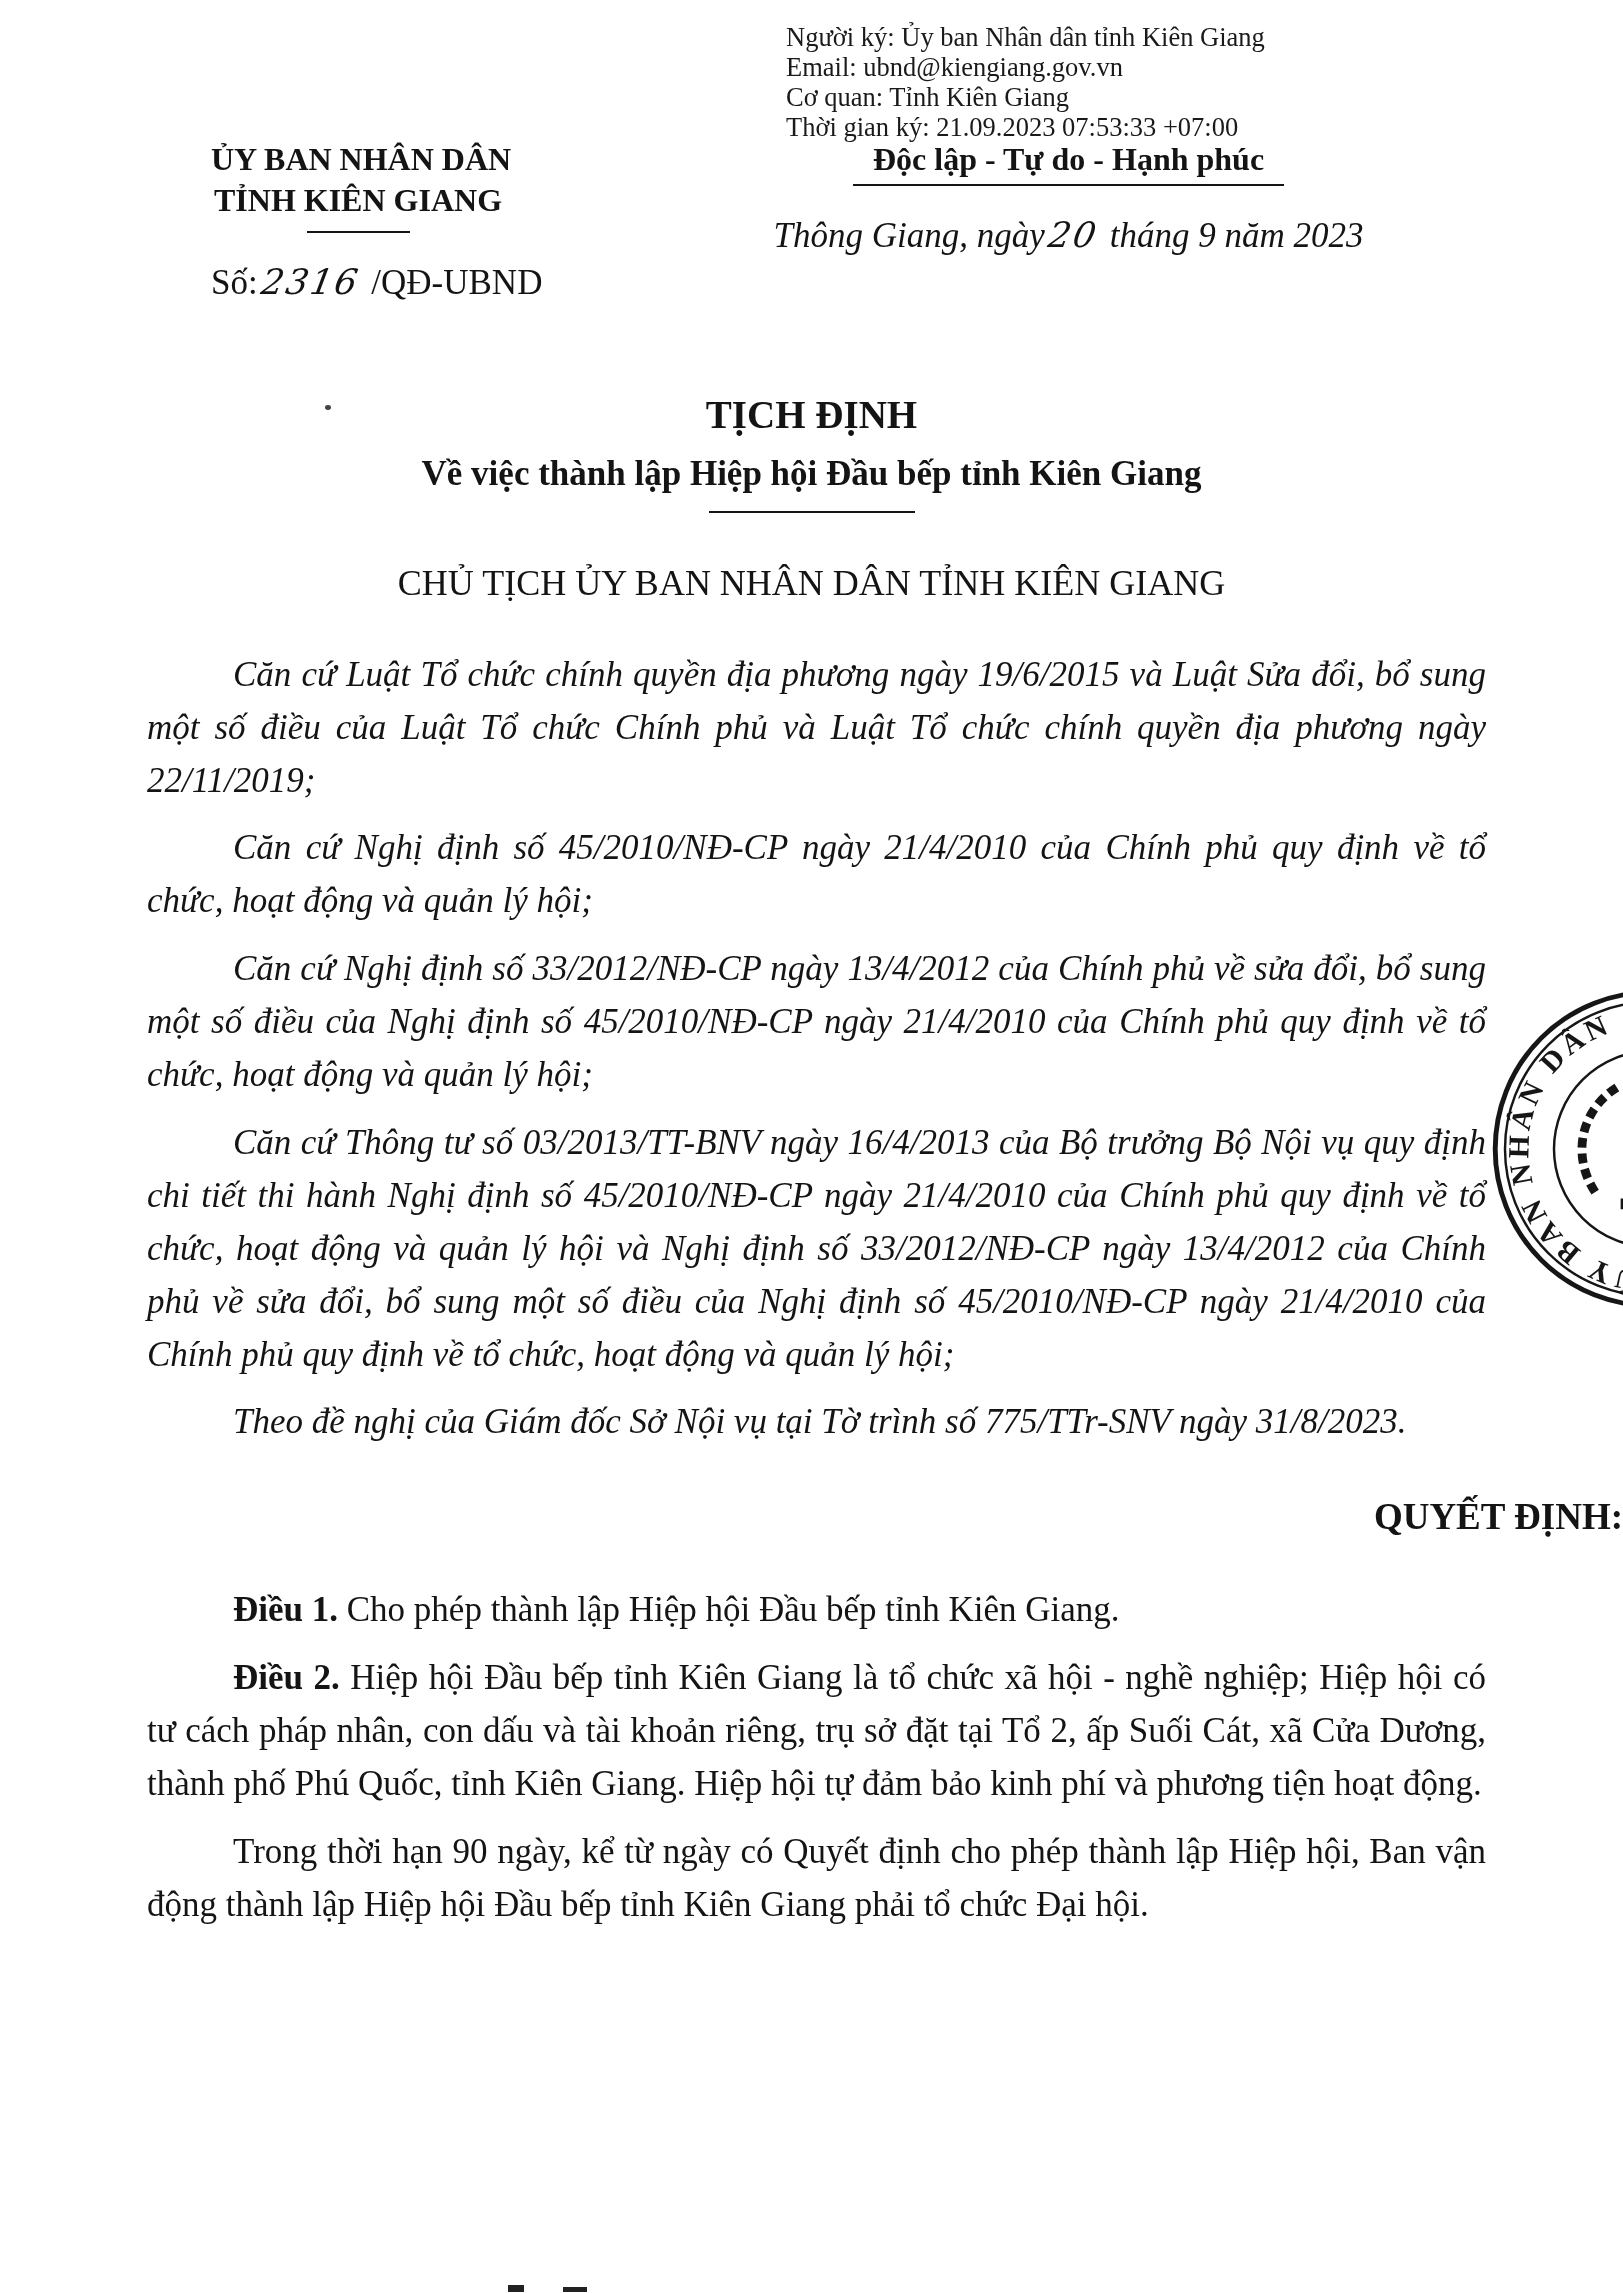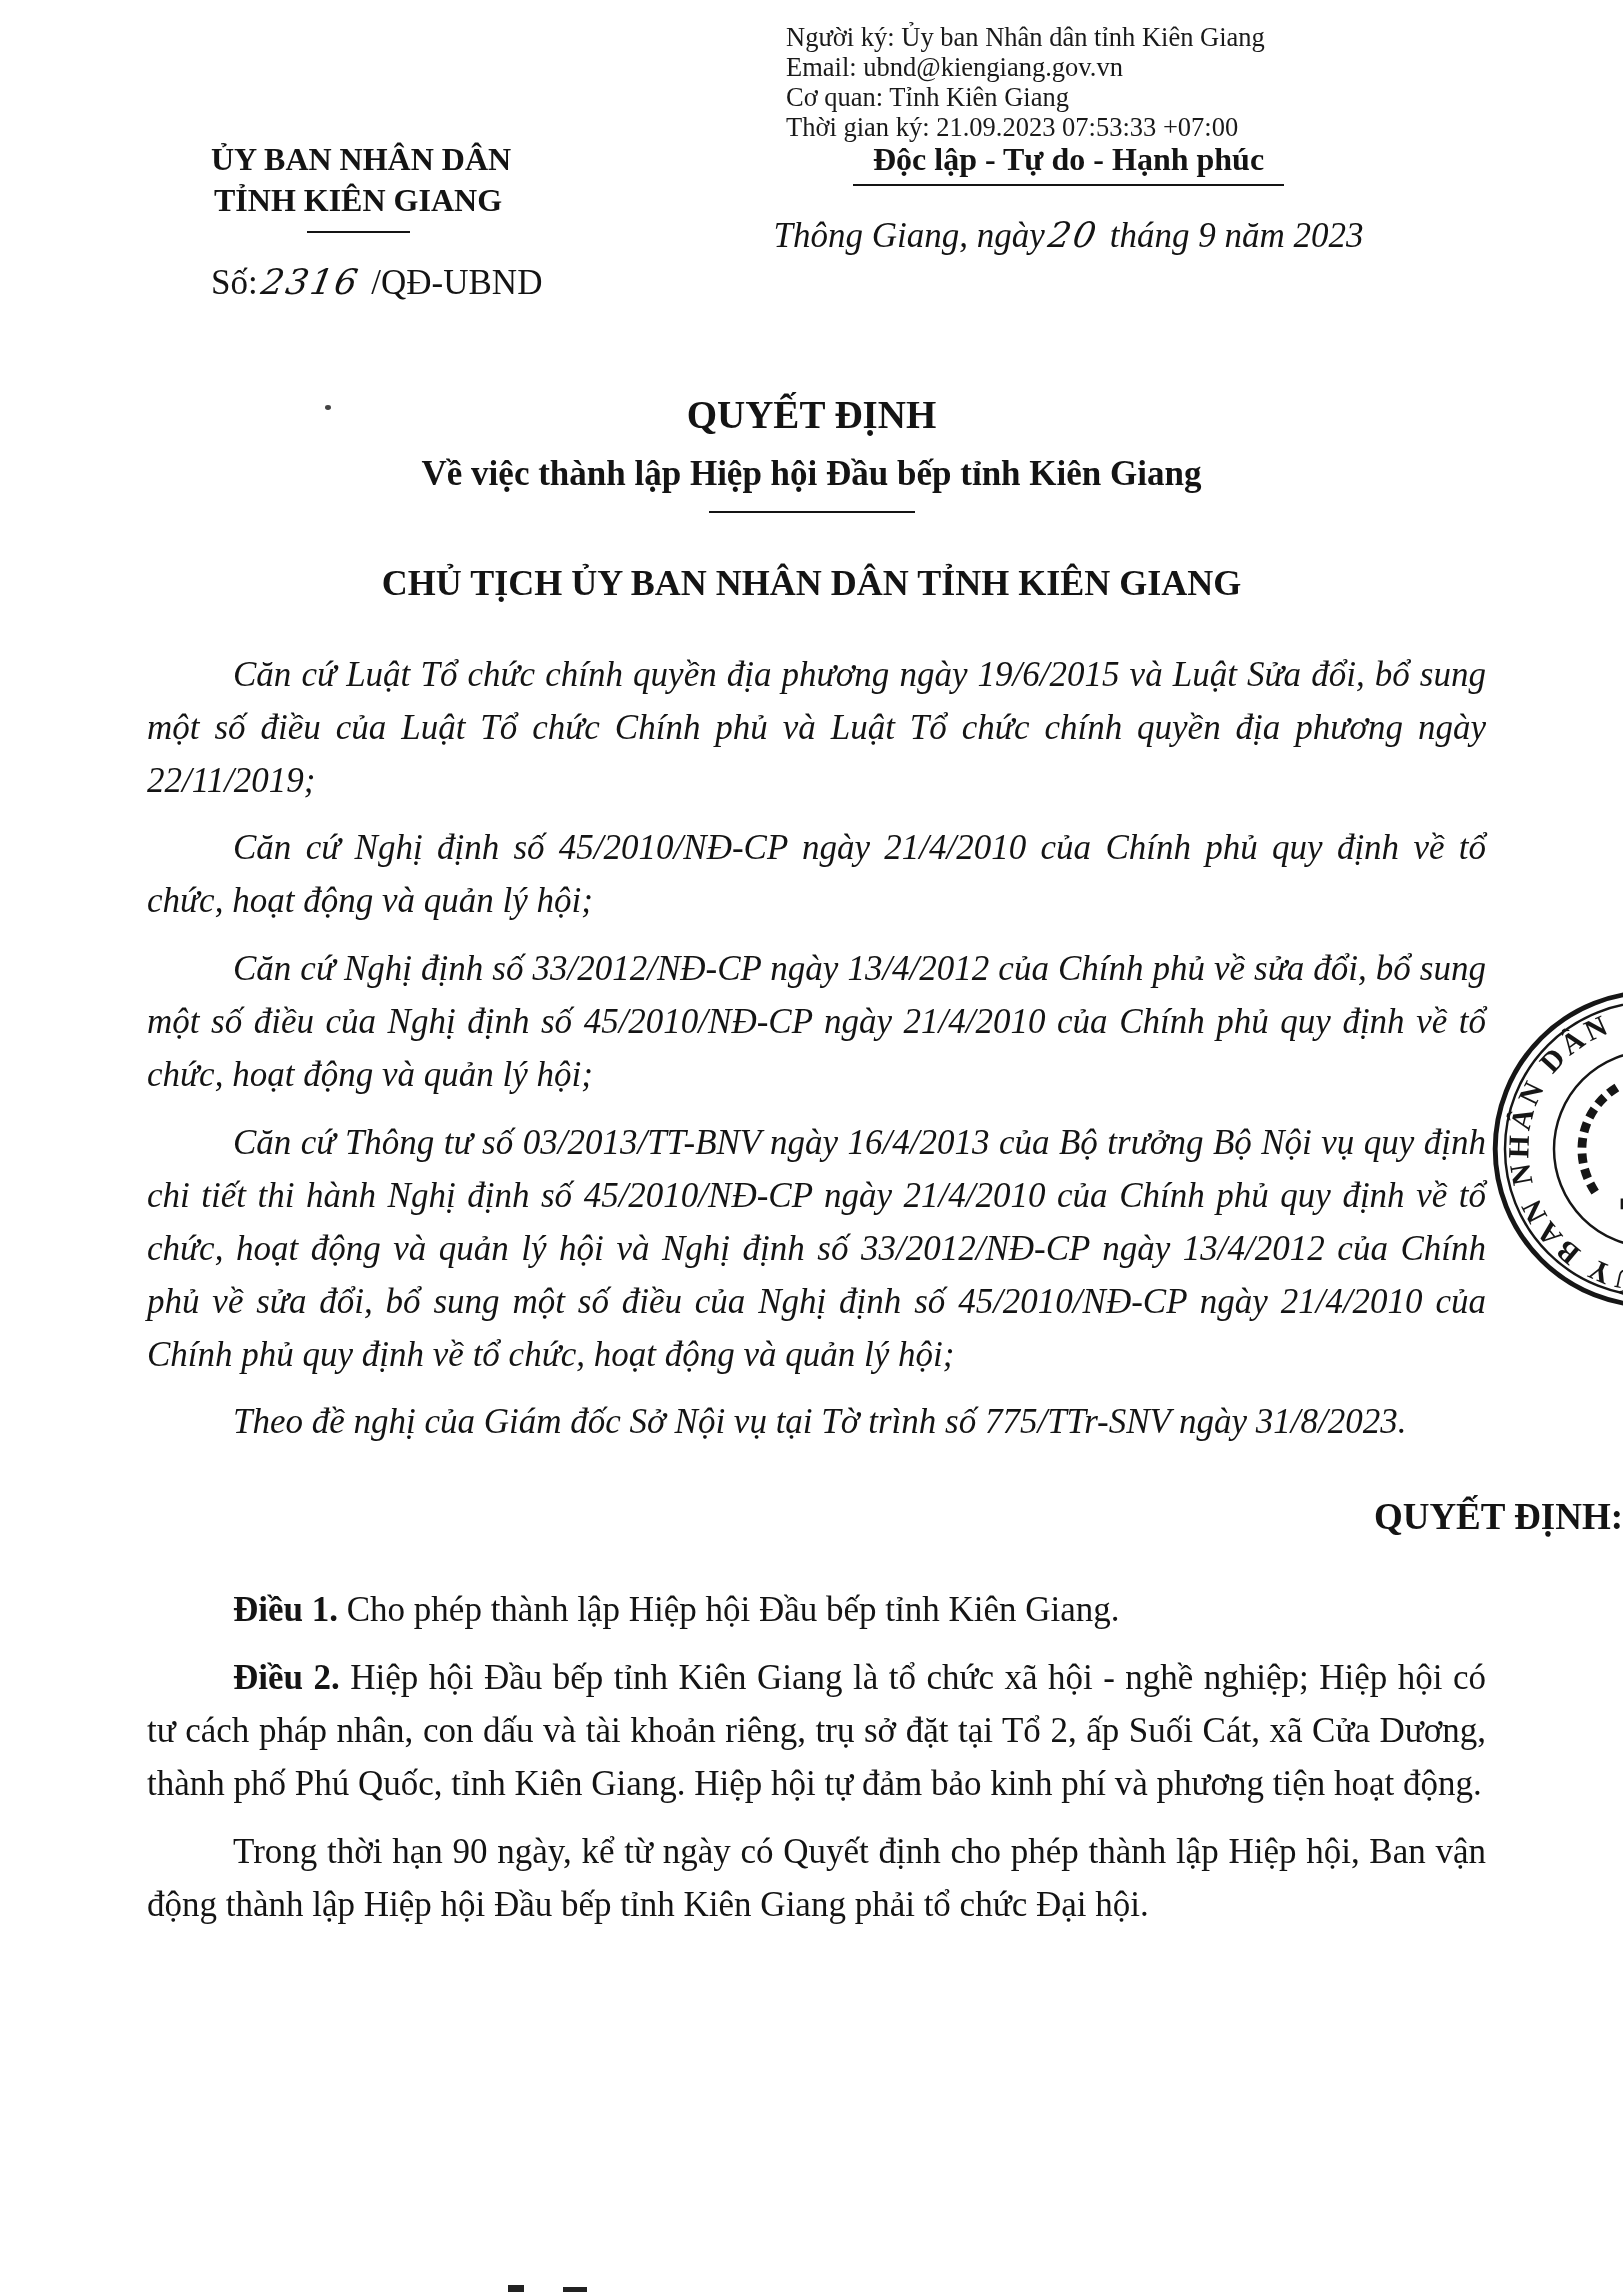--- a/index.html
+++ b/index.html
@@ -37,21 +37,21 @@
     display:inline-block;
     transform:skewX(-10deg);
     letter-spacing:2px;
     padding:0 3.9px;
   }
   
   .title-block{text-align:center;margin-top:86px;}
   .t1{font-size:39px;line-height:47px;font-weight:bold;}
   .t2{font-size:35px;line-height:47px;font-weight:bold;margin-top:11.8px;}
   .rule-title{width:206px;margin-top:13.7px;border-top-width:2.9px;}
-  .t3{font-size:36px;line-height:47px;font-weight:bold;margin-top:47px;}
+  .t3{font-size:36px;line-height:47px;font-weight:normal;margin-top:47px;}
   
   .preamble{margin:41px 137px 0 147px;}
   .articles{margin:43px 137px 0 147px;}
   p.body-par{
     margin:0 0 14.7px 0;
     font-size:35px;line-height:53px;
     text-indent:86px;
     text-align:justify;
   }
   .preamble p.body-par{font-style:italic;}
@@ -92,21 +92,21 @@
       <div class="so-line"><span>Số:</span><span class="hand">2316</span> <span>/QĐ-UBND</span></div>
     </div>
     <div class="hcol right">
       <div class="hline">Độc lập - Tự do - Hạnh phúc</div>
       <hr class="rule rule-right">
       <div class="date-line"><span>Thông Giang, ngày</span><span class="hand">20</span> <span>tháng 9 năm 2023</span></div>
     </div>
   </div>
 
   <div class="title-block">
-    <div class="t1">QUYẾT ĐỊNH</div>
+    <div class="t1">TỊCH ĐỊNH</div>
     <div class="t2">Về việc thành lập Hiệp hội Đầu bếp tỉnh Kiên Giang</div>
     <hr class="rule rule-title">
     <div class="t3">CHỦ TỊCH ỦY BAN NHÂN DÂN TỈNH KIÊN GIANG</div>
   </div>
 
   <div class="preamble">
     <p class="body-par">Căn cứ Luật Tổ chức chính quyền địa phương ngày 19/6/2015 và Luật Sửa đổi, bổ sung một số điều của Luật Tổ chức Chính phủ và Luật Tổ chức chính quyền địa phương ngày 22/11/2019;</p>
     <p class="body-par">Căn cứ Nghị định số 45/2010/NĐ-CP ngày 21/4/2010 của Chính phủ quy định về tổ chức, hoạt động và quản lý hội;</p>
     <p class="body-par">Căn cứ Nghị định số 33/2012/NĐ-CP ngày 13/4/2012 của Chính phủ về sửa đổi, bổ sung một số điều của Nghị định số 45/2010/NĐ-CP ngày 21/4/2010 của Chính phủ quy định về tổ chức, hoạt động và quản lý hội;</p>
     <p class="body-par">Căn cứ Thông tư số 03/2013/TT-BNV ngày 16/4/2013 của Bộ trưởng Bộ Nội vụ quy định chi tiết thi hành Nghị định số 45/2010/NĐ-CP ngày 21/4/2010 của Chính phủ quy định về tổ chức, hoạt động và quản lý hội và Nghị định số 33/2012/NĐ-CP ngày 13/4/2012 của Chính phủ về sửa đổi, bổ sung một số điều của Nghị định số 45/2010/NĐ-CP ngày 21/4/2010 của Chính phủ quy định về tổ chức, hoạt động và quản lý hội;</p>

